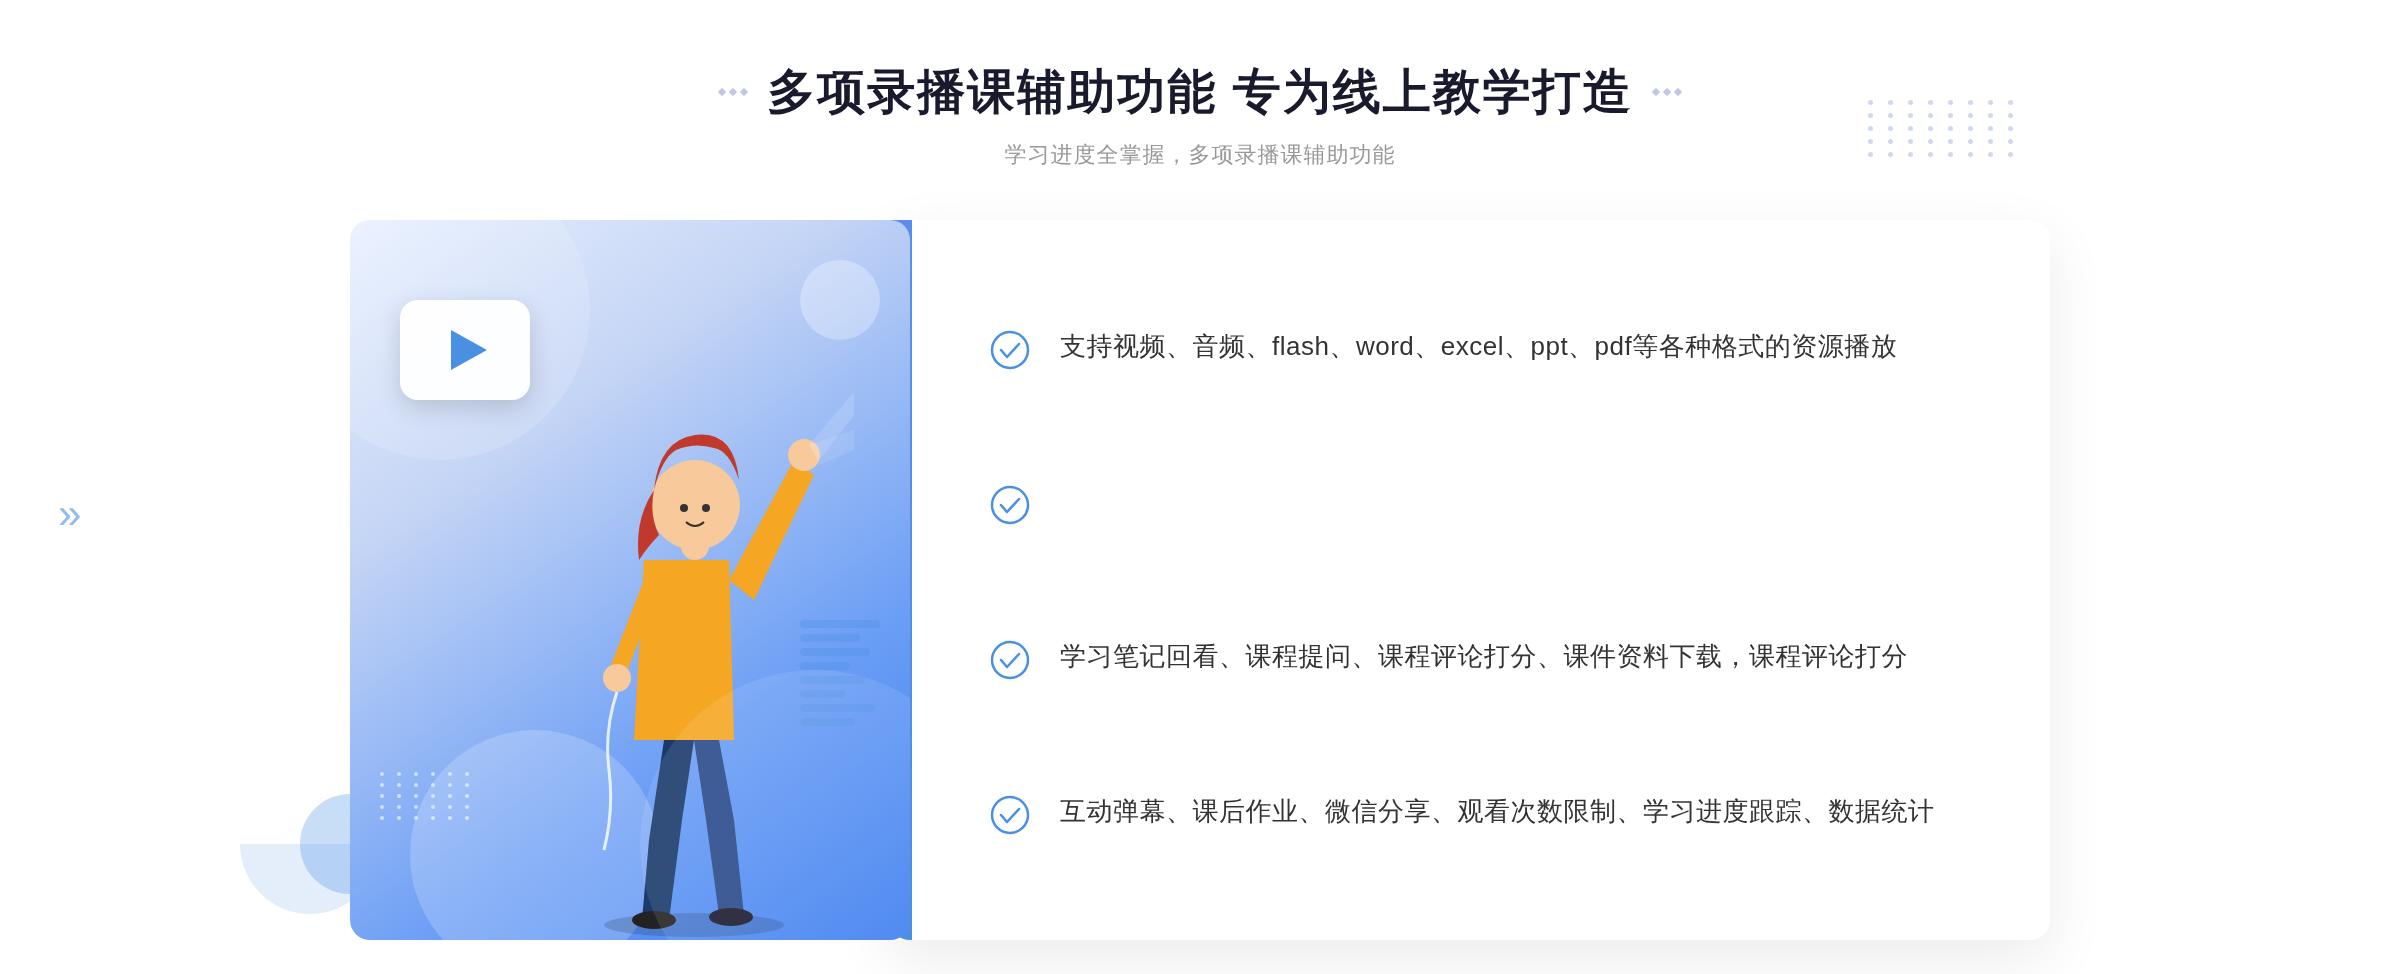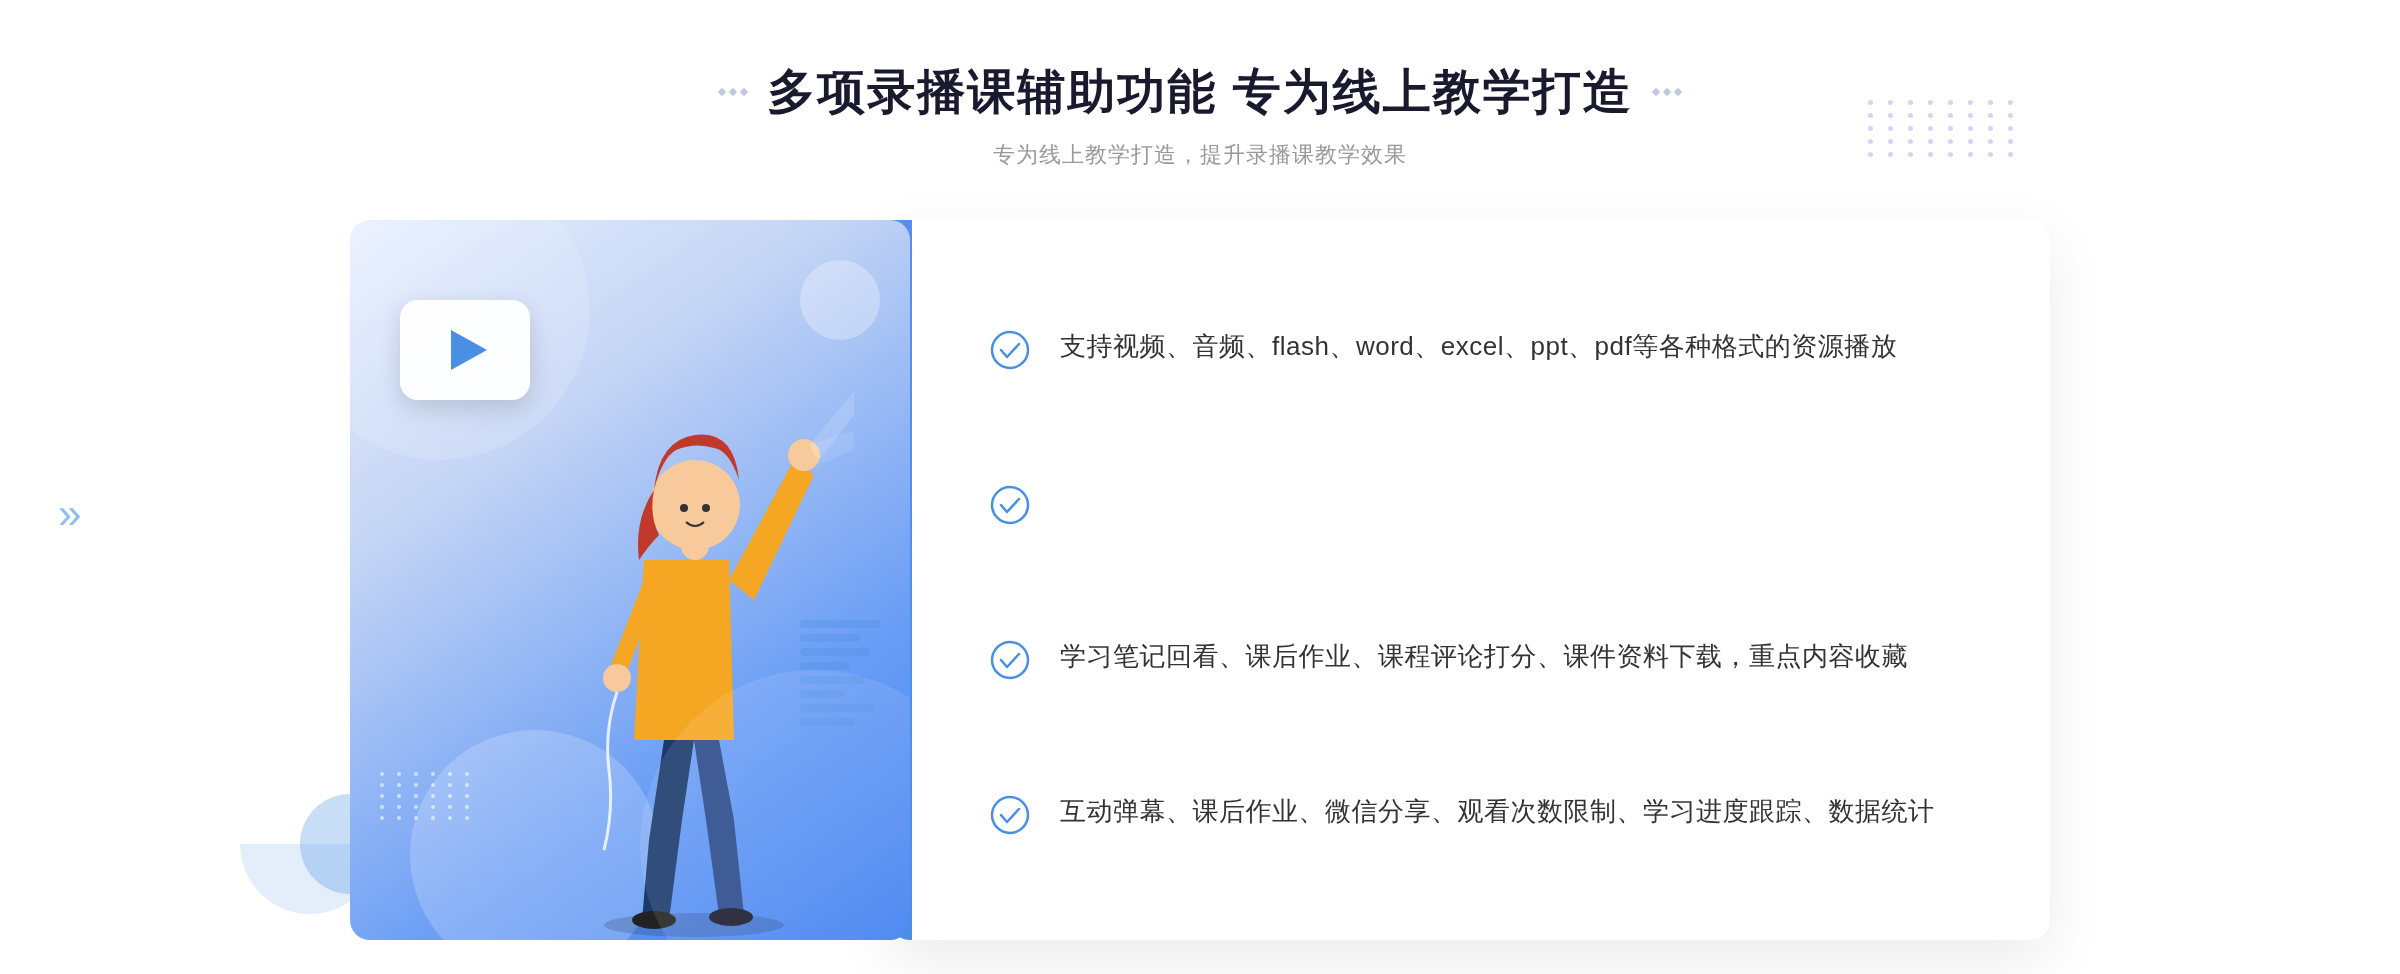--- a/index.html
+++ b/index.html
@@ -365,21 +365,21 @@
           <span></span>
           <span></span>
       </div>
       <h1 class="main-title">多项录播课辅助功能 专为线上教学打造</h1>
       <div class="title-decoration">
         <span></span>
           <span></span>
           <span></span>
       </div>
     </div>
-    <p class="subtitle">专为线上教学打造，提升录播课教学效果</p>
+    <p class="subtitle">学习进度全掌握，多项录播课辅助功能</p>
   </div>
 
   <div class="content-area">
 
     <div class="illustration-card">
 
       <div class="play-bubble">
         <div class="play-triangle"></div>
       </div>
 
@@ -495,21 +495,21 @@
         </div>
       </div>
 
       <div class="feature-item">
         <div class="check-icon">
           <svg viewBox="0 0 40 40" fill="none" xmlns="http://www.w3.org/2000/svg">
             <circle cx="20" cy="20" r="18" stroke="#4a90e2" stroke-width="2.5"></circle>
             <polyline points="11,20 17,27 29,14" stroke="#4a90e2" stroke-width="2.5" stroke-linecap="round" stroke-linejoin="round"></polyline>
           </svg>
         </div>
-        <span class="feature-text">学习笔记回看、课后作业、课程评论打分、课件资料下载，重点内容收藏</span>
+        <span class="feature-text">学习笔记回看、课程提问、课程评论打分、课件资料下载，课程评论打分</span>
       </div>
 
       <div class="feature-item">
         <div class="check-icon">
           <svg viewBox="0 0 40 40" fill="none" xmlns="http://www.w3.org/2000/svg">
             <circle cx="20" cy="20" r="18" stroke="#4a90e2" stroke-width="2.5"></circle>
             <polyline points="11,20 17,27 29,14" stroke="#4a90e2" stroke-width="2.5" stroke-linecap="round" stroke-linejoin="round"></polyline>
           </svg>
         </div>
         <span class="feature-text">互动弹幕、课后作业、微信分享、观看次数限制、学习进度跟踪、数据统计</span>

